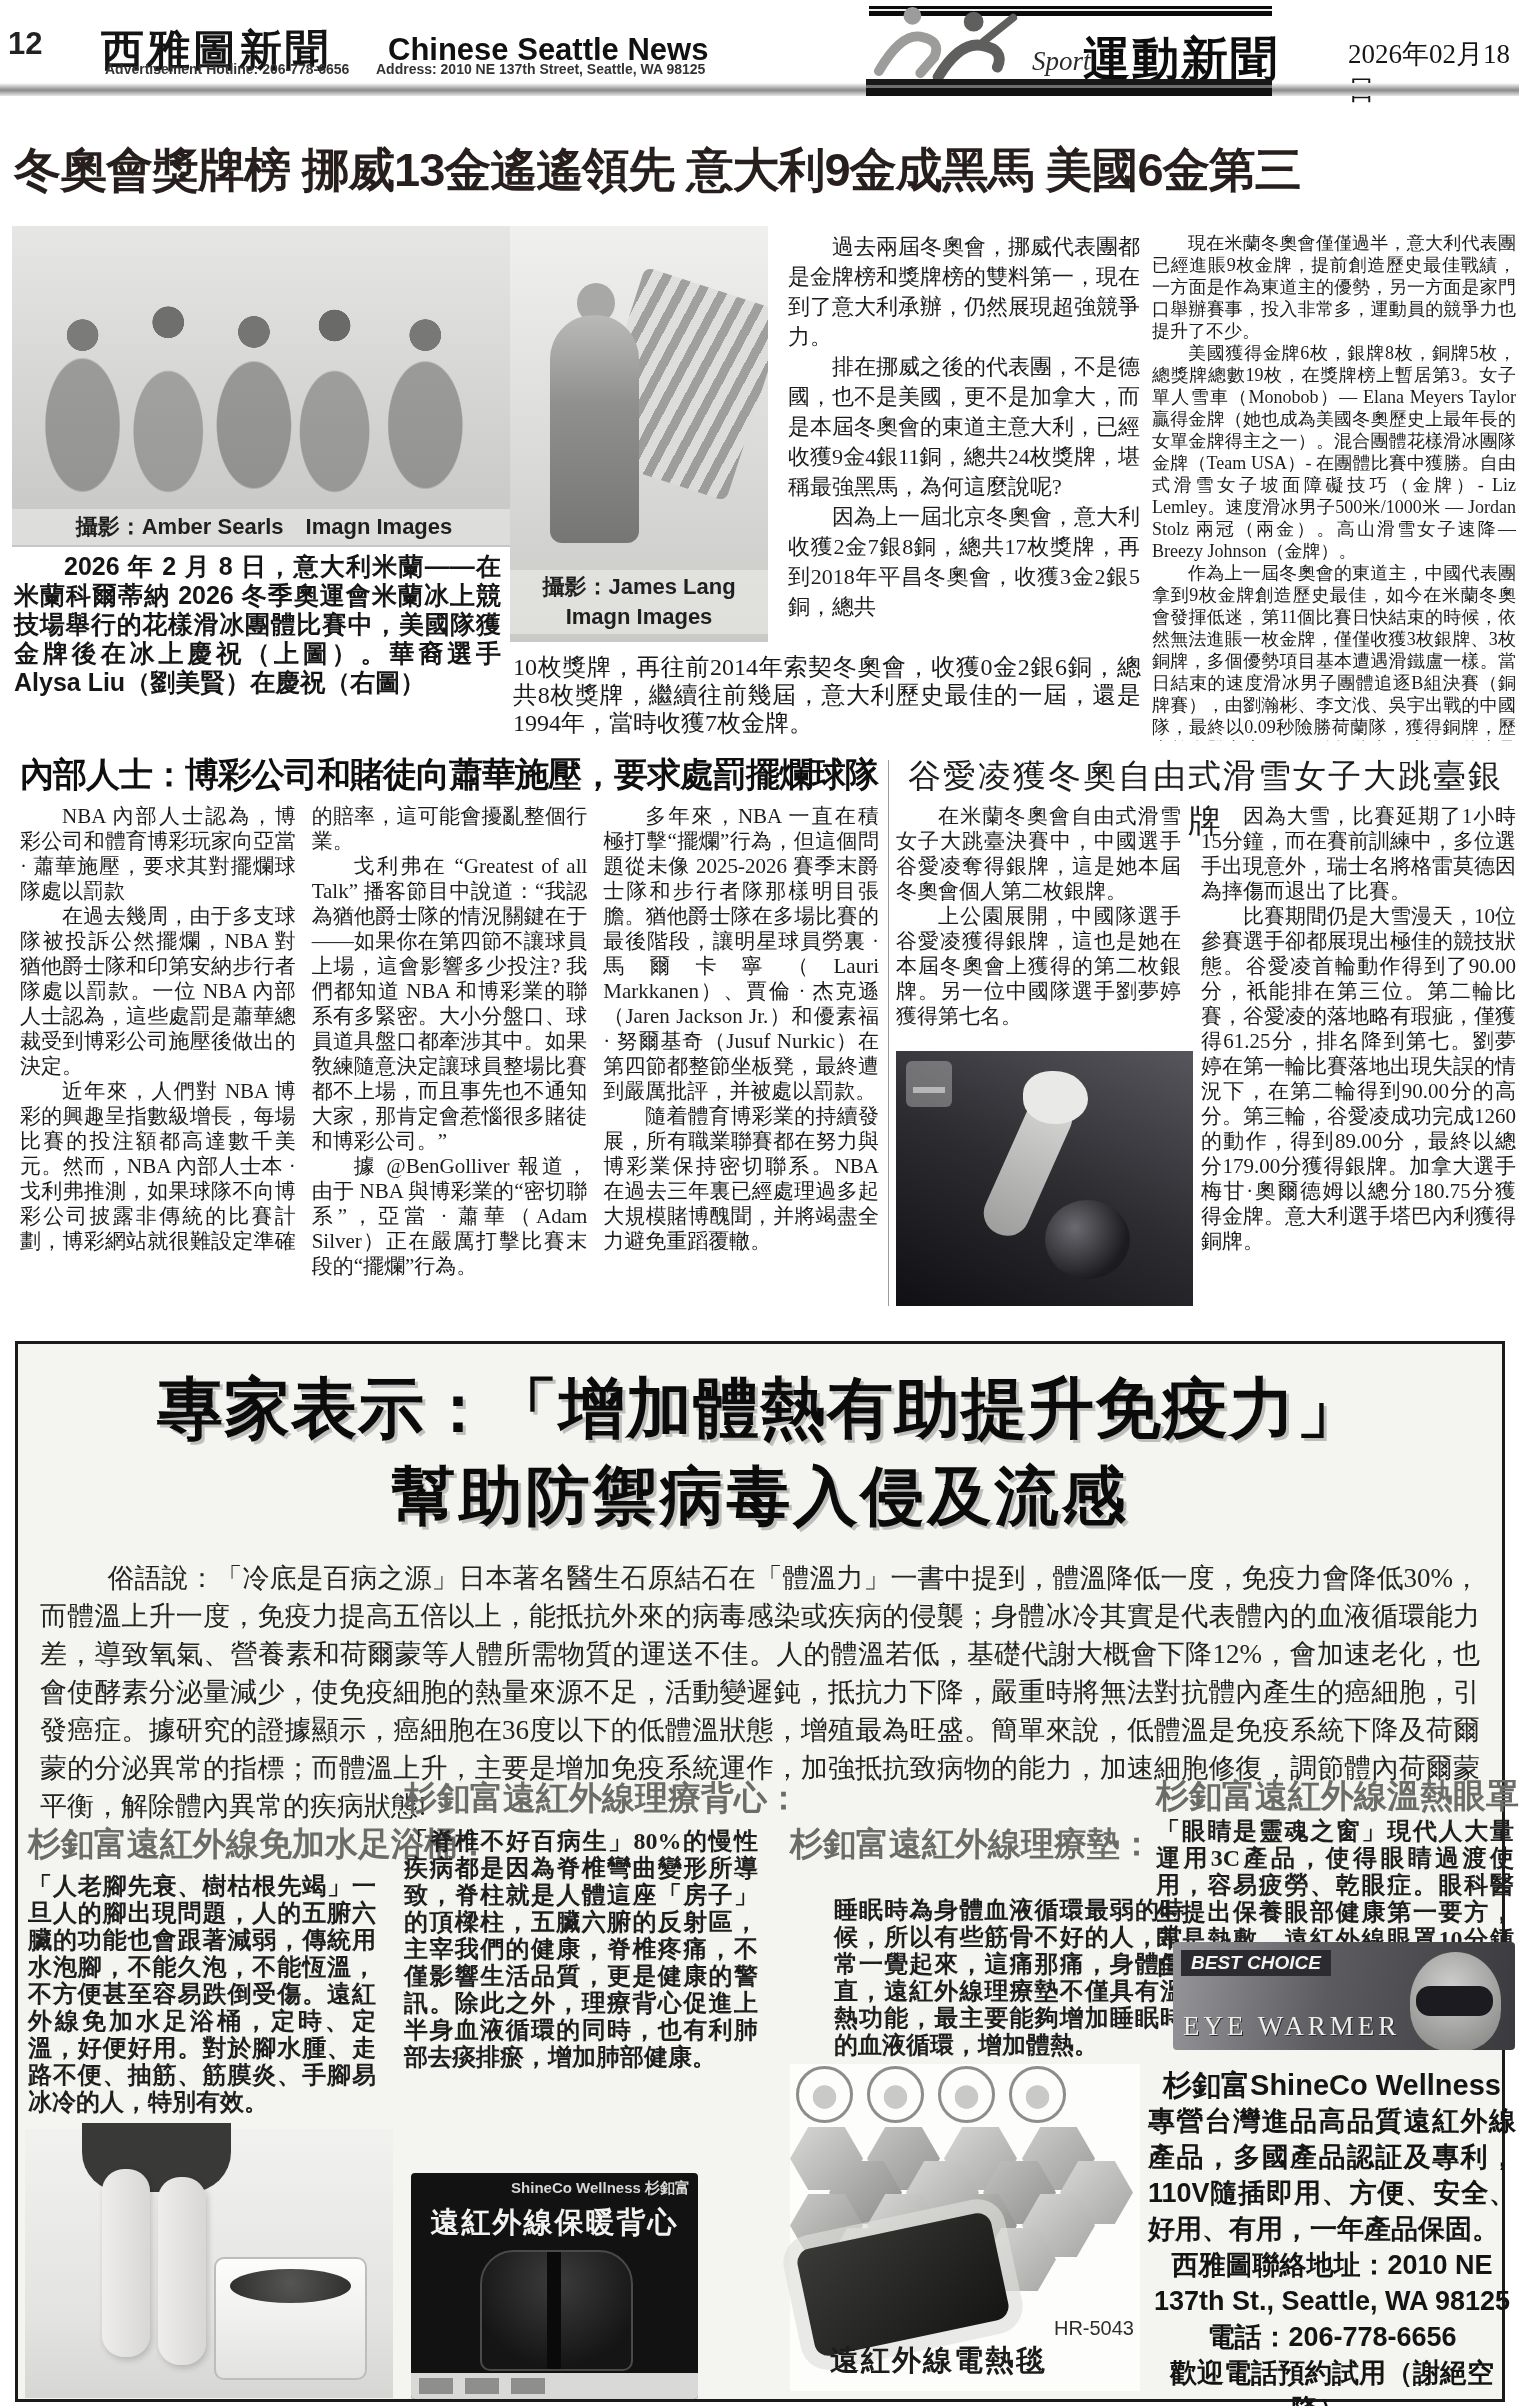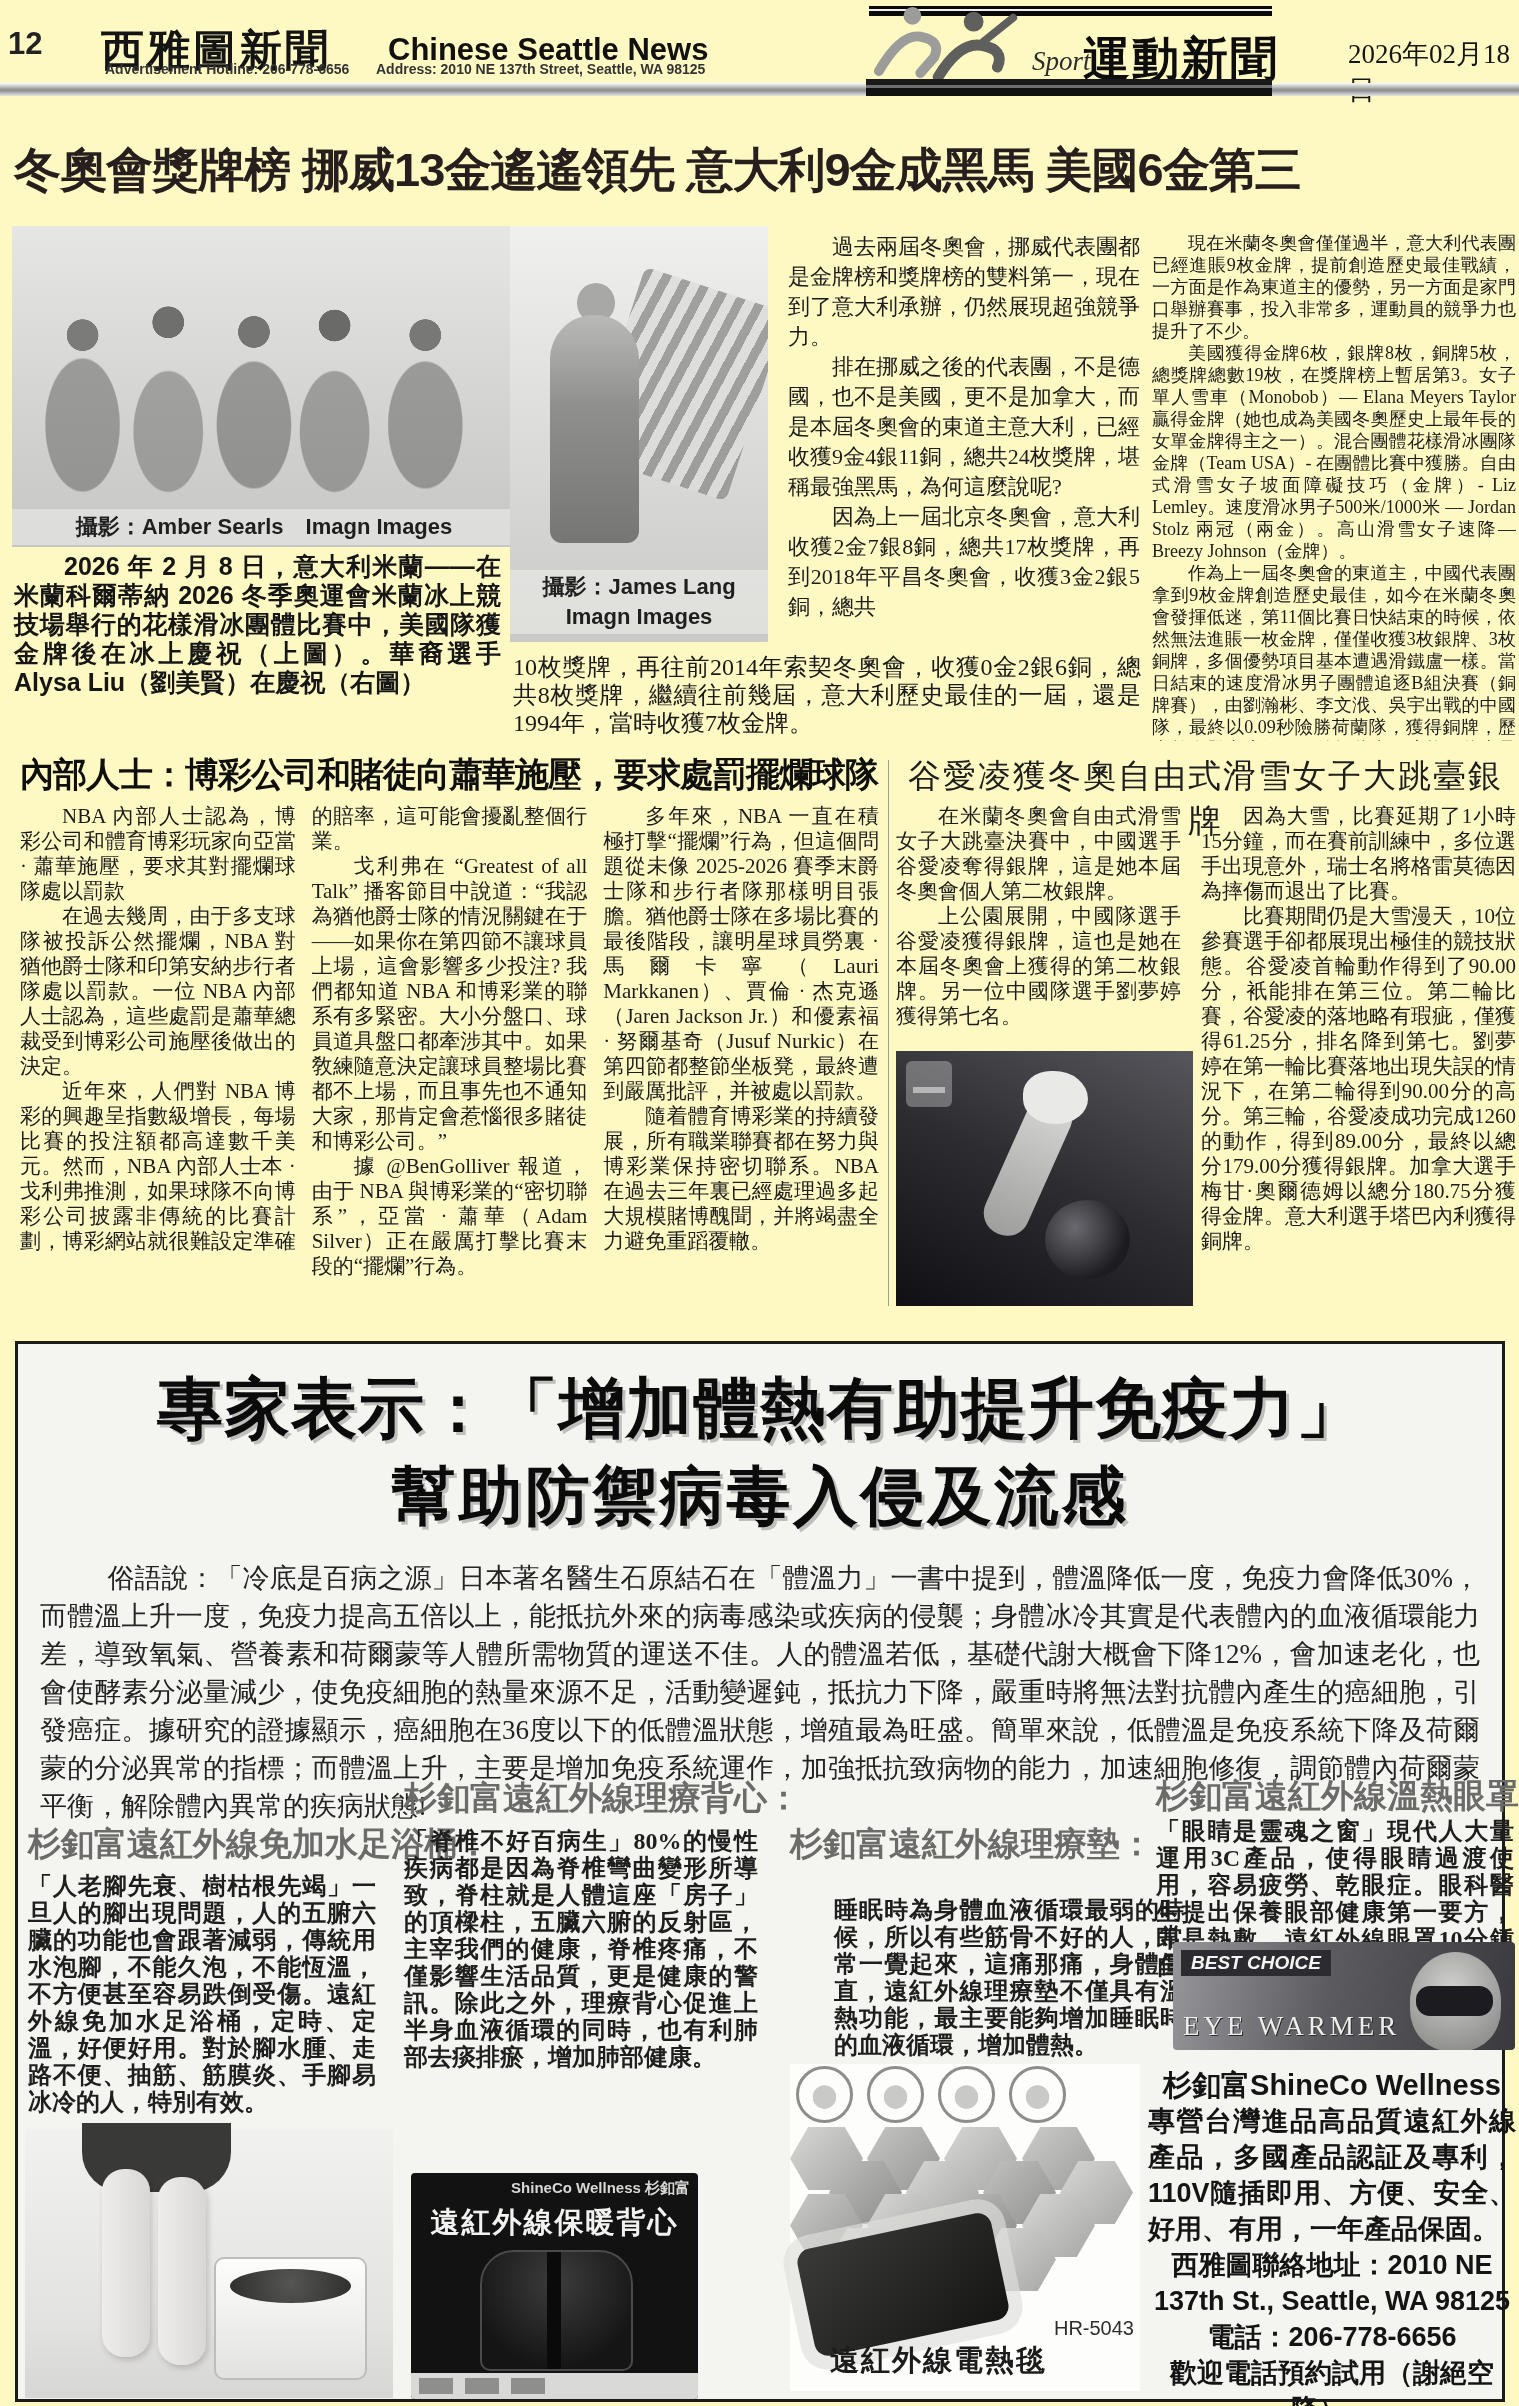--- a/index.html
+++ b/index.html
@@ -1,16 +1,16 @@
 <!DOCTYPE html>
 <html><head>
 <meta charset="utf-8">
 <style>
   html,body{margin:0;padding:0;background:#e8e8e6;}
-  .page{position:relative;width:1520px;height:2407px;background:#fef9c3;overflow:hidden;
+  .page{position:relative;width:1520px;height:2407px;background:#ffffff;overflow:hidden;
         font-family:"Liberation Serif","DejaVu Serif",serif;color:#1c1c1c;}
   .abs{position:absolute;}
   .sans{font-family:"Liberation Sans","DejaVu Sans",sans-serif;}
   .serif{font-family:"Liberation Serif","DejaVu Serif",serif;}
   .jt{text-align:justify;}
   p{margin:0;}
   .ind p{text-indent:2em;}
 
   
   .pagenum{left:8px;top:26px;font-size:31px;font-weight:900;color:#222;}

